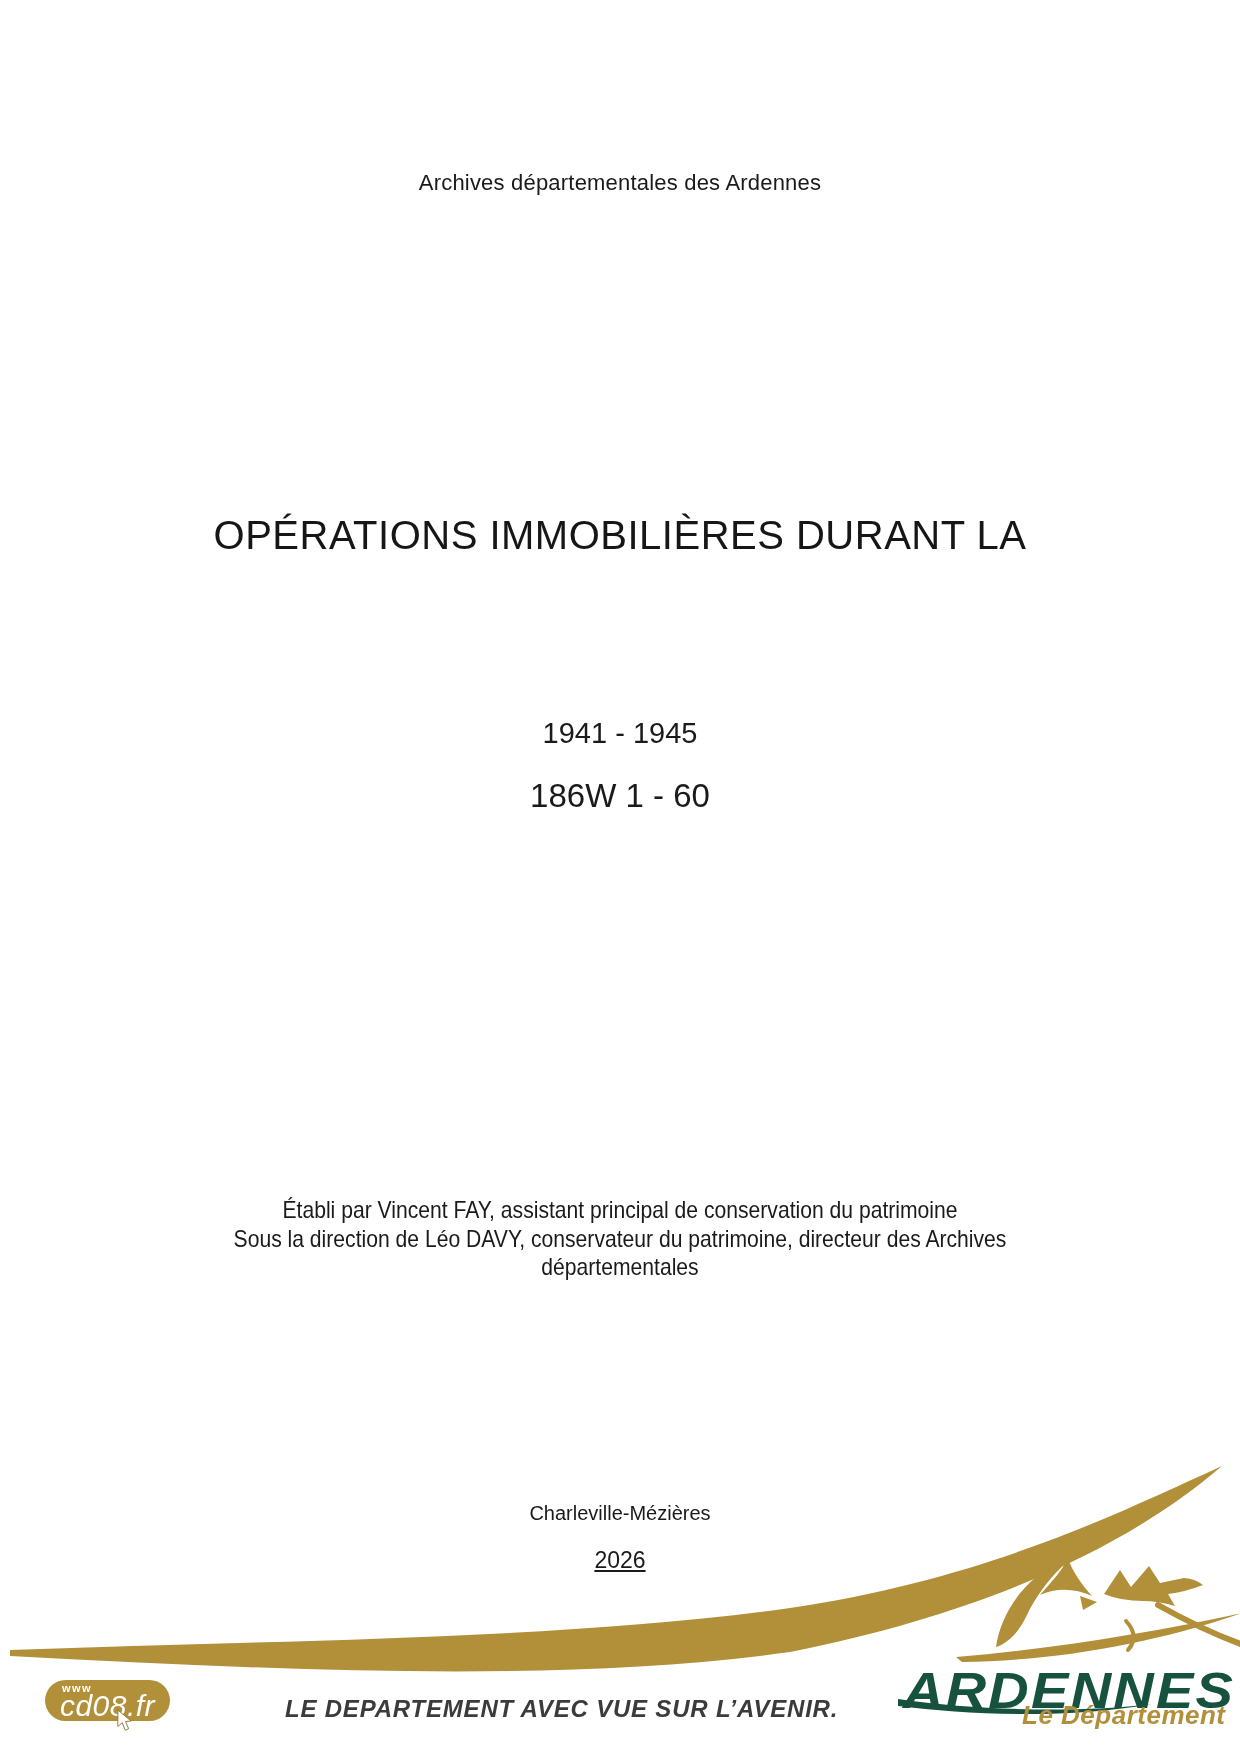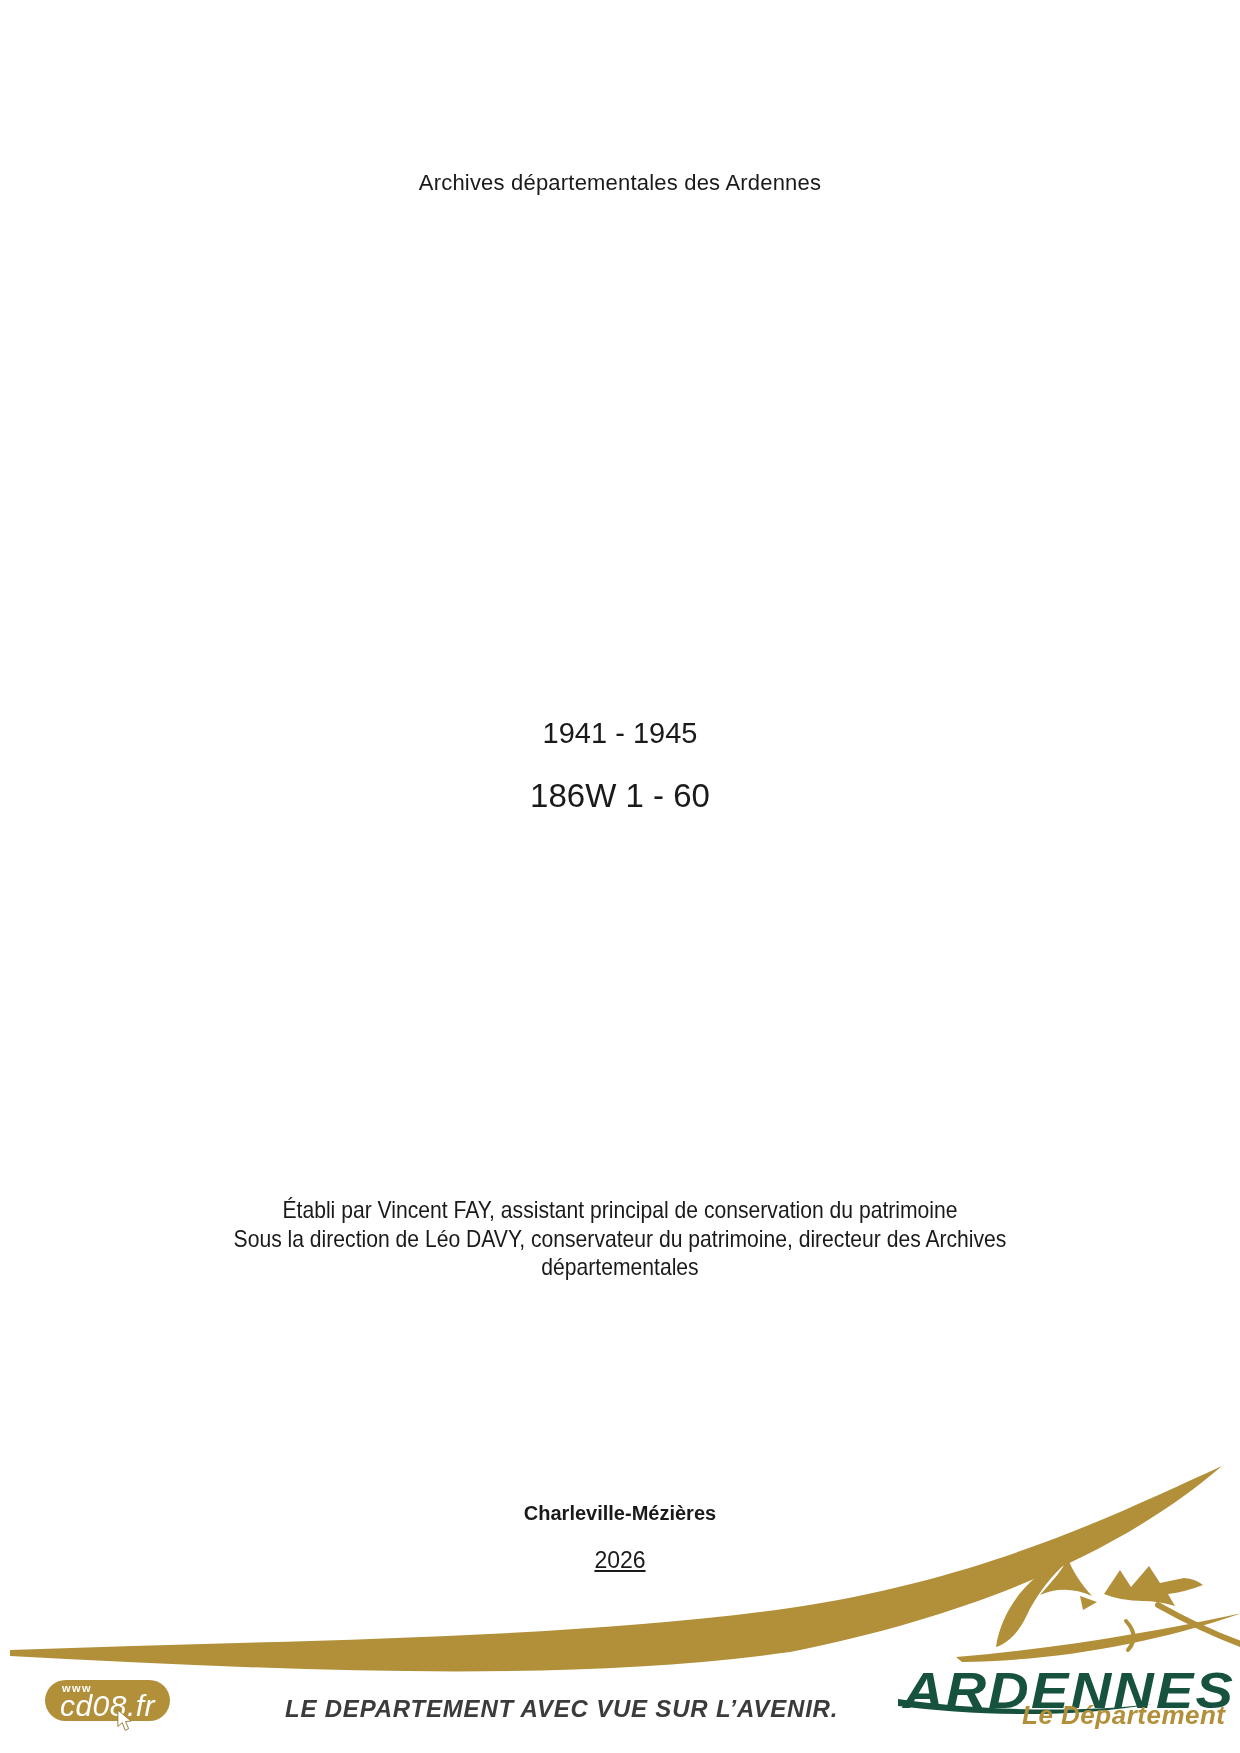--- a/index.html
+++ b/index.html
@@ -9,21 +9,21 @@
   }
   .abs{position:absolute;}
   .centered{left:0;width:1240px;text-align:center;}
   .institution{top:170px;font-size:22px;letter-spacing:.2px;}
   .title{top:512px;font-size:40px;line-height:46px;letter-spacing:.5px;color:#161616;}
   .title div{white-space:nowrap;}
   .daterange{top:717px;font-size:29px;}
   .cote{top:777px;font-size:33px;}
   .credits{top:1196px;font-size:24px;line-height:28.5px;transform:scaleX(.88);transform-origin:620px 0;}
   .credits div{white-space:nowrap;}
-  .place{top:1502px;font-size:20px;font-weight:bold;}
+  .place{top:1502px;font-size:20px;}
   .year{top:1547px;font-size:23px;text-decoration:underline;}
   .footer-art{top:1453px;left:0;width:1240px;height:300px;}
   
   .cd08{top:1680px;left:45px;width:125px;height:41px;background:#B2903A;border-radius:27px;}
   .cd08 .site{position:absolute;left:0;top:9px;width:125px;text-align:center;color:#fff;
     font-size:30px;font-weight:normal;font-style:italic;letter-spacing:.5px;}
   .cd08 .www{position:absolute;left:17px;top:2px;color:#fff;font-size:11px;font-weight:bold;letter-spacing:1.5px;}
   .cd08 svg{position:absolute;left:70px;top:30px;}
   
   .tagline{top:1695px;left:285px;font-size:24px;font-weight:bold;font-style:italic;
@@ -33,20 +33,21 @@
     color:#17523E;letter-spacing:2px;transform:scaleX(1.12);transform-origin:left top;white-space:nowrap;}
   .brand-sub{top:1700px;left:982px;font-size:26px;font-weight:bold;font-style:italic;
     color:#B2903A;letter-spacing:.5px;white-space:nowrap;margin-left:40px;}
 </style>
 </head>
 <body>
 
 <div class="abs centered institution">Archives départementales des Ardennes</div>
 
 <div class="abs centered title">
+  <div>OPÉRATIONS IMMOBILIÈRES DURANT LA</div>
 </div>
 
 <div class="abs centered daterange">1941 - 1945</div>
 <div class="abs centered cote">186W 1 - 60</div>
 
 <div class="abs centered credits">
   <div>Établi par Vincent FAY, assistant principal de conservation du patrimoine</div>
   <div>Sous la direction de Léo DAVY, conservateur du patrimoine, directeur des Archives</div>
   <div>départementales</div>
 </div>

